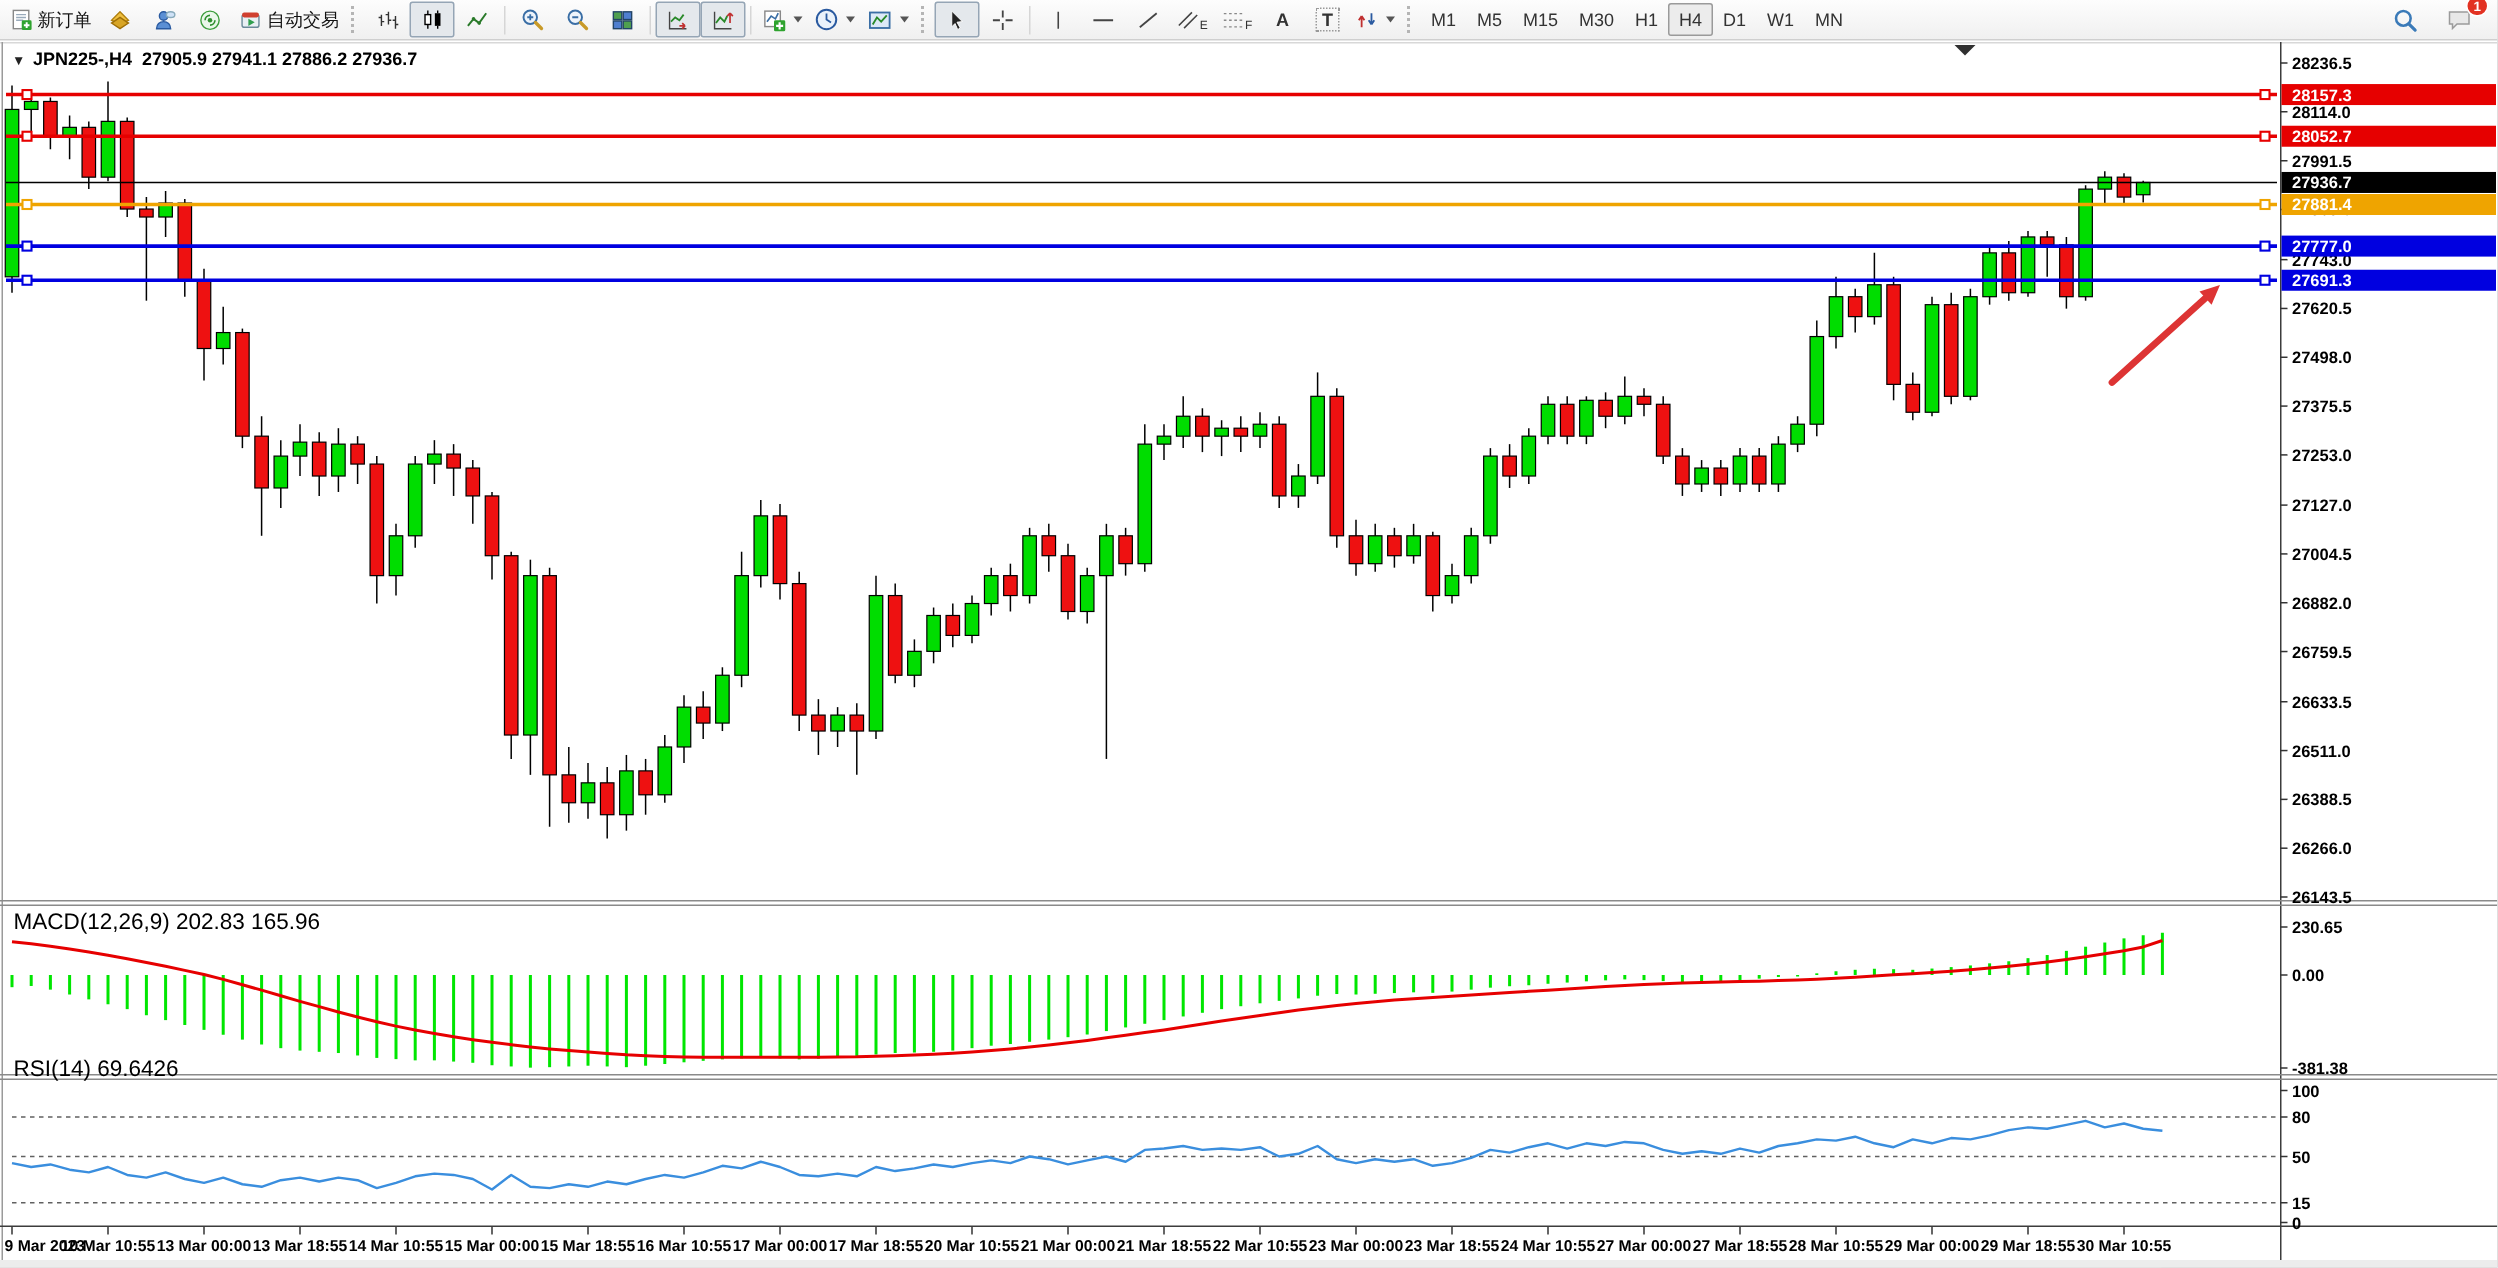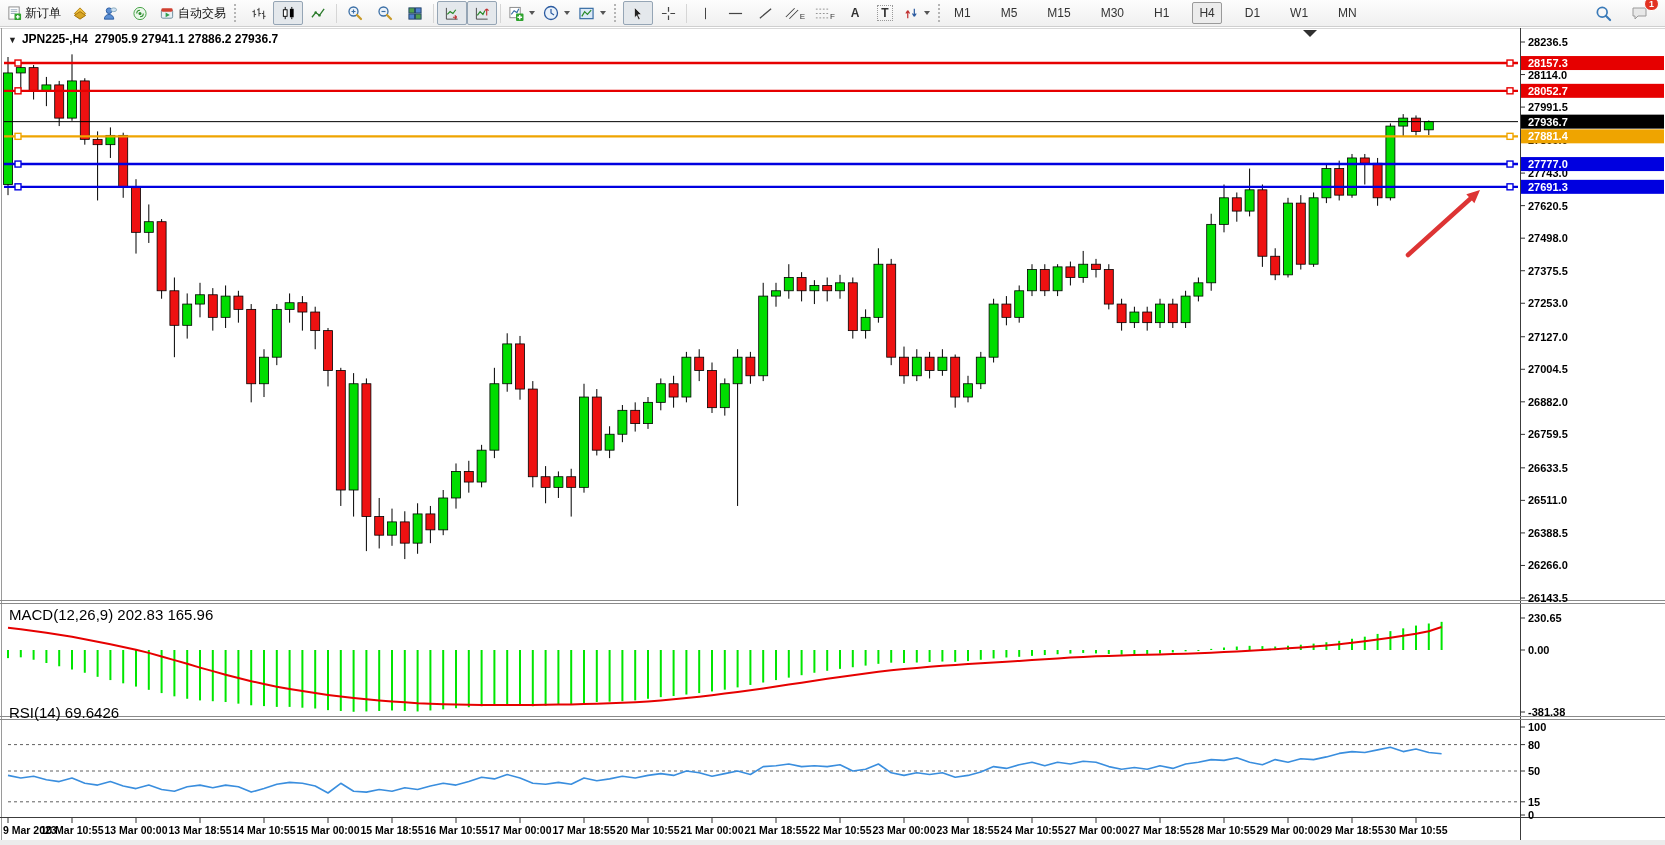--- a/index.html
+++ b/index.html
@@ -217,21 +217,21 @@
     <div class="tb-btn">
       <svg width="15" height="15" viewBox="0 0 16 16">
           <path d="M4 13V5M4 5L2 8M4 5l2 3" stroke="#c03030" fill="none" stroke-width="1.3"></path>
           <path d="M11 3v8m0 0l-2-3m2 3l2-3" stroke="#2a5aa0" fill="none" stroke-width="1.3"></path>
         </svg>
       <span class="tb-caret"></span>
     </div>
 
     <div class="tb-grip"></div>
 
-    <div id="tf-group" style="display:flex;align-items:center;gap:16px;">
+    <div id="tf-group" style="display:flex;align-items:center;gap:0;">
         <div class="tf-btn">M1</div>
         <div class="tf-btn">M5</div>
         <div class="tf-btn">M15</div>
         <div class="tf-btn">M30</div>
         <div class="tf-btn">H1</div>
         <div class="tf-btn active">H4</div>
         <div class="tf-btn">D1</div>
         <div class="tf-btn">W1</div>
         <div class="tf-btn">MN</div>
       </div>

